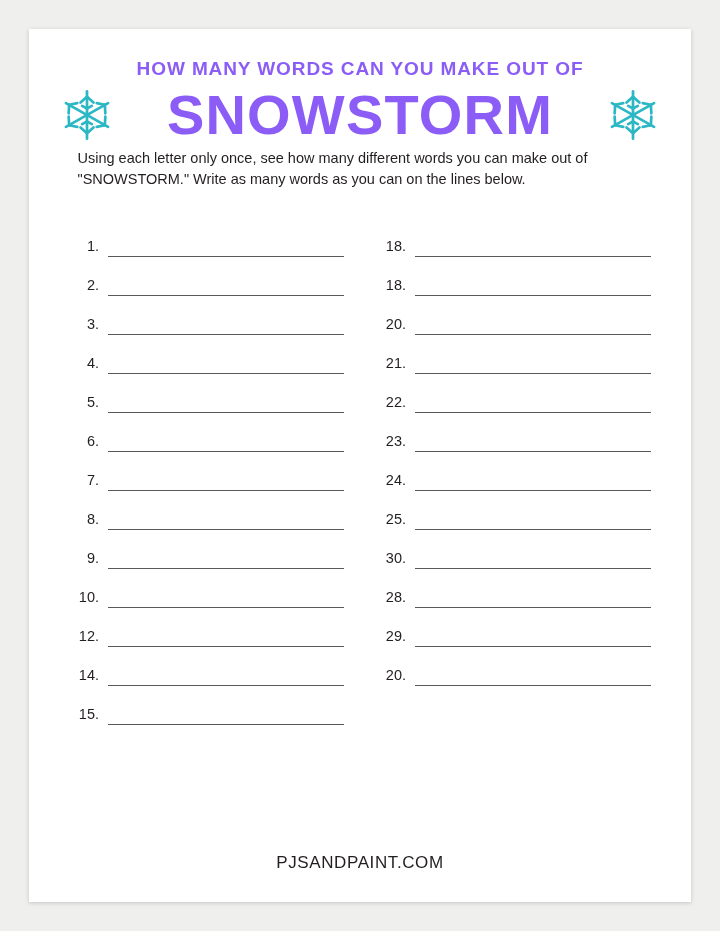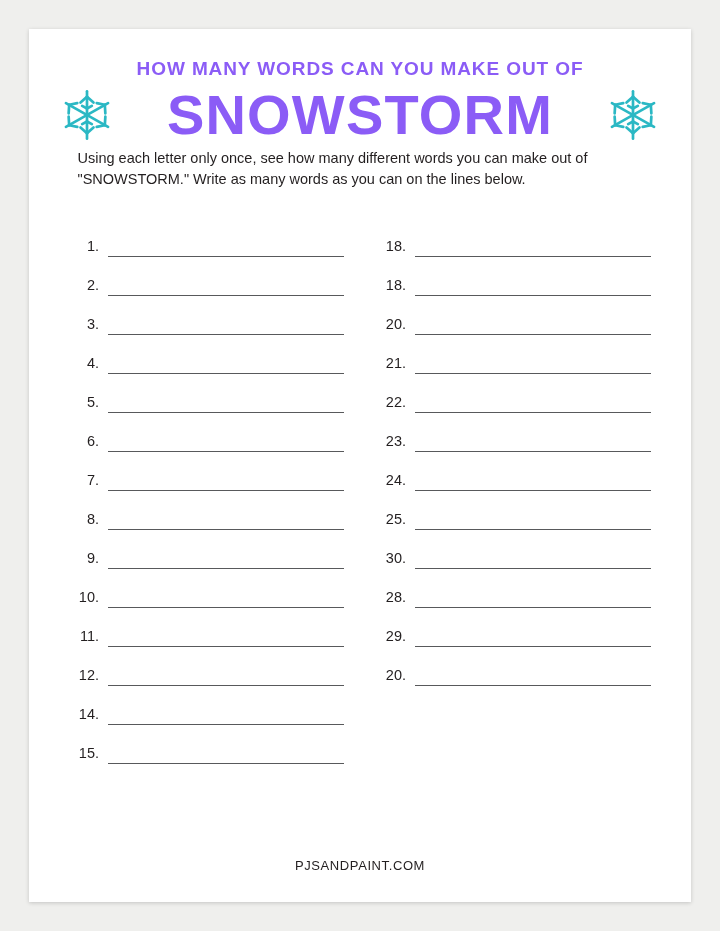--- a/index.html
+++ b/index.html
@@ -107,21 +107,21 @@
     border-bottom: 1.4px solid #58595b;
     height: 1px;
   }
   .footer {
     position: absolute;
     left: 0;
     right: 0;
     bottom: 29px;
     text-align: center;
     font-family: "Liberation Sans", sans-serif;
-    font-size: 13px;
+    font-size: 17px;
     letter-spacing: 0.6px;
     color: #231f20;
   }
 </style>
 </head>
 <body>
 
 <div class="page-wrap">
   <div class="sheet">
 
@@ -223,24 +223,20 @@
           </div>
         <div class="line-row">
             <span class="line-num">9.</span>
             <span class="line-rule"></span>
           </div>
         <div class="line-row">
             <span class="line-num">10.</span>
             <span class="line-rule"></span>
           </div>
         <div class="line-row">
-            <span class="line-num">11.</span>
-            <span class="line-rule"></span>
-          </div>
-        <div class="line-row">
             <span class="line-num">12.</span>
             <span class="line-rule"></span>
           </div>
         <div class="line-row">
             <span class="line-num">14.</span>
             <span class="line-rule"></span>
           </div>
         <div class="line-row">
             <span class="line-num">15.</span>
             <span class="line-rule"></span>

